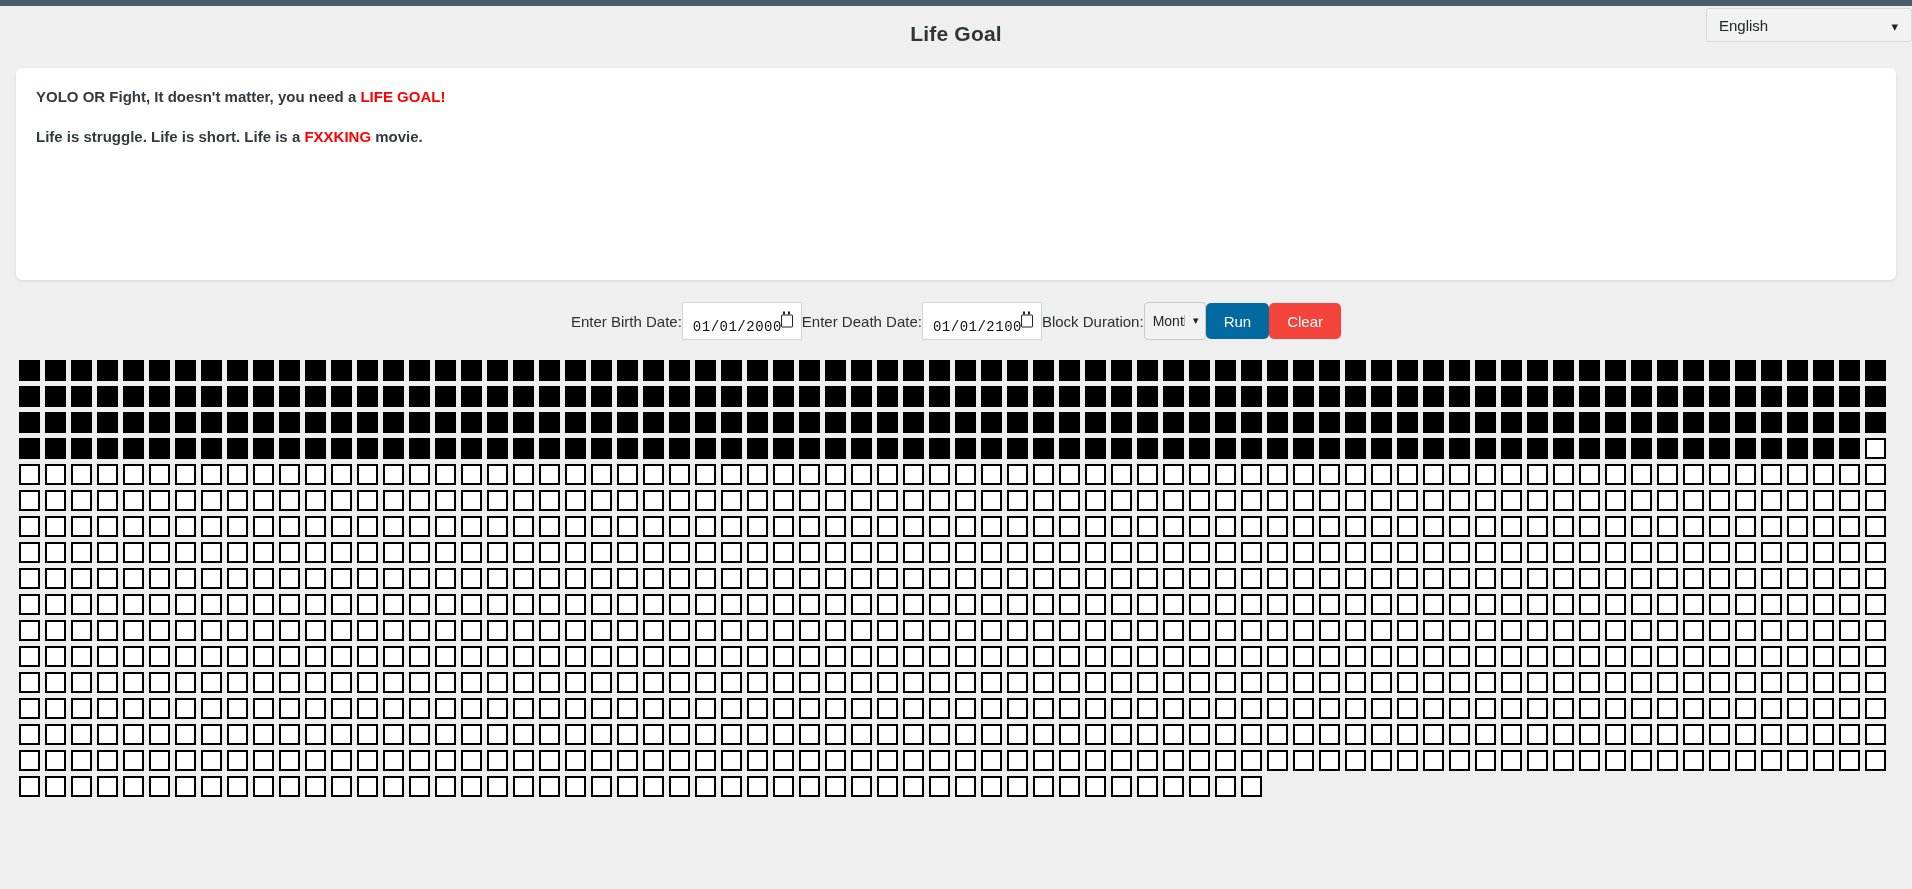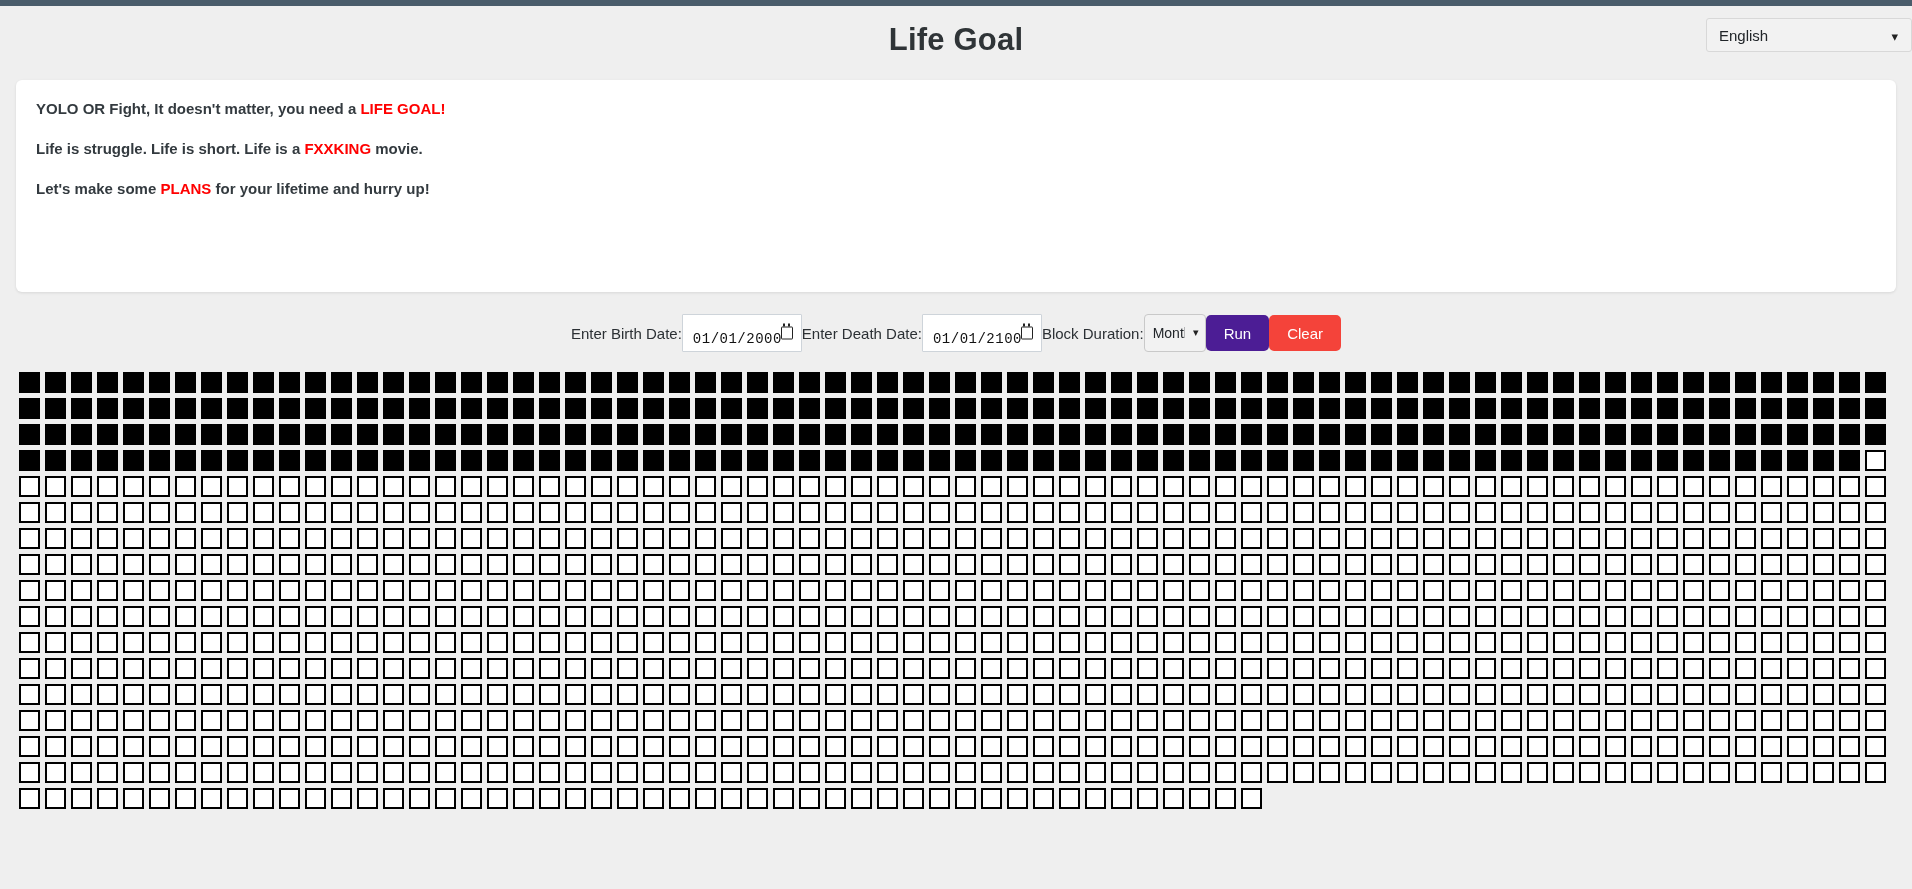--- a/index.html
+++ b/index.html
@@ -13,21 +13,21 @@
     background: #efefef;
     font-family: "Liberation Sans", sans-serif;
   }
   .topbar {
     height: 6px;
     width: 100%;
     background: #4a5c6b;
   }
   .lang-wrap {
     position: absolute;
-    top: 18px;
+    top: 8px;
     right: 0;
     width: 206px;
   }
   .lang-select {
     width: 100%;
     height: 34px;
     padding: 4px 28px 4px 12px;
     font-size: 15px;
     font-family: "Liberation Sans", sans-serif;
     color: #212529;
@@ -42,21 +42,21 @@
     position: absolute;
     right: 14px;
     top: 12px;
     pointer-events: none;
     font-size: 13px;
     color: #222;
     line-height: 1;
   }
   .page-title {
     text-align: center;
-    font-size: 31px;
+    font-size: 21px;
     font-weight: bold;
     color: #2f3437;
     margin: 16px 0 0 0;
     letter-spacing: 0.2px;
   }
   .card {
     margin: 22px 16px 0 16px;
     background: #ffffff;
     border-radius: 6px;
     box-shadow: 0 1px 3px rgba(0,0,0,0.10);
@@ -150,21 +150,21 @@
   .btn {
     border: none;
     border-radius: 5px;
     height: 36px;
     padding: 0 18px;
     font-size: 15px;
     color: #ffffff;
     font-family: "Liberation Sans", sans-serif;
     cursor: pointer;
   }
-  .btn-run { background: #4c1d95; }
+  .btn-run { background: #0369a1; }
   .btn-clear { background: #f4433a; text-align: right; }
   .grid {
     margin: 18px 0 0 19px;
     width: 1875px;
     display: flex;
     flex-wrap: wrap;
     gap: 5px;
   }
   .blk {
     width: 21px;
@@ -183,21 +183,20 @@
   <select class="lang-select"><option>English</option></select>
   <span class="lang-chevron">▾</span>
 </div>
 
 <h1 class="page-title">Life Goal</h1>
 
 <div class="card">
   <div>
       <p><span>YOLO OR Fight, It doesn't matter, you need a </span><span class="hl">LIFE GOAL!</span></p>
       <p><span>Life is struggle. Life is short. Life is a </span><span class="hl">FXXKING</span><span> movie.</span></p>
-      <p><span>Let's make some </span><span class="hl">PLANS</span><span> for your lifetime and hurry up!</span></p>
     </div>
 </div>
 
 <div class="controls">
   <span class="ctrl-label">Enter Birth Date:</span>
   <div class="date-field">
     <span>01/01/2000</span>
     <span class="cal-icon"></span>
   </div>
 

